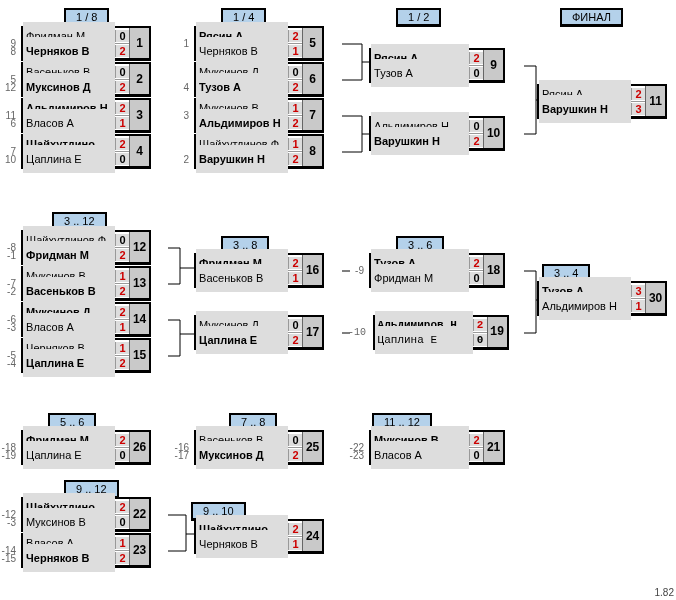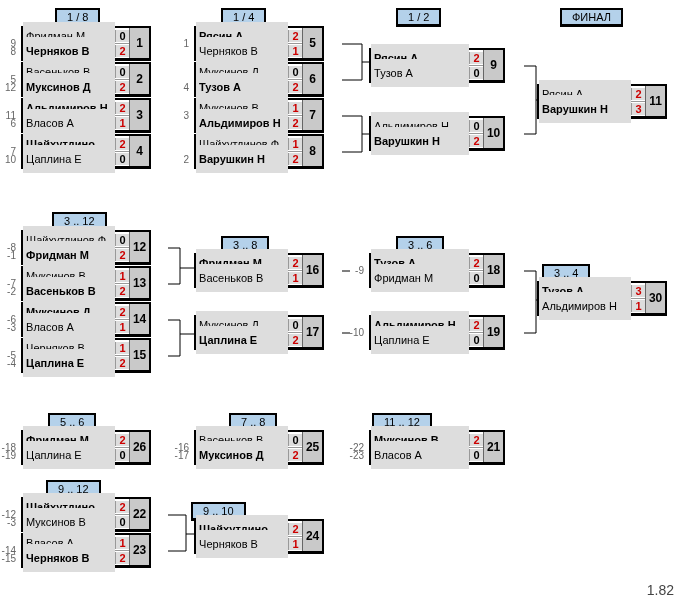--- a/index.html
+++ b/index.html
@@ -11,32 +11,32 @@
     .row + .row { border-top: 1px solid #999; }
     .seed { width: 18px; text-align: right; font-size: 10px; color: #666; display: inline-block; vertical-align: middle; padding-right: 2px; }
     .nm { width: 92px; padding: 8px 3px; background: #ddd; overflow: hidden; white-space: nowrap; font-size: 11px; }
     .nm.winner { font-weight: bold; }
     .sc { width: 14px; text-align: center; background: #ddd; font-weight: bold; font-size: 11px; border-left: 1px solid #999;}
     .sc.red { color: #c00; }
     .sc.blk { color: #000; }
     .mn { width: 20px; background: #c9c9c9; display: flex; align-items: center; justify-content: center; font-weight: bold; font-size: 12px; align-self: stretch; border-left: 1px solid #666;}
     .pairwrap { display: flex; align-items: stretch; }
     .pairleft { display: flex; flex-direction: column; }
-    .ver { position: absolute; right: 2px; bottom: 2px; font-size: 14px; color: #444; }
+    .ver { position: absolute; right: 2px; bottom: 2px; font-size: 10px; color: #444; }
 
     .c3 .nm { width: 98px; }
     .c4 .nm { width: 92px; }
     
     svg.connector { position: absolute; pointer-events: none; z-index: -1;}
   </style>
 </head>
 <body>
 
 <div id="bracket">
-    <div style="position: absolute; left: 7px; top: 3px;"><div class="hdr" style="margin-left:48px">1 / 8</div></div>
+    <div style="position: absolute; left: 16px; top: 3px;"><div class="hdr" style="margin-left:48px">1 / 8</div></div>
     <div style="position: absolute; left: 0px; top: 26px;">
       <div class="match ">
     <span class="seed">9</span>
     <div class="pair"><div class="pairwrap">
       <div class="pairleft">
         <div class="row">
                 <div class="nm ">Фридман М</div>
                 <div class="sc blk">0</div>
               </div>
         <div class="row">
@@ -196,21 +196,21 @@
         <div class="row">
                 <div class="nm ">Цаплина Е</div>
                 <div class="sc blk">0</div>
               </div>
       </div>
       <div class="mn">26</div>
     </div></div>
     <br><span class="seed" style="position:relative;top:-17px">-19</span>
   </div>
     </div>
-    <div style="position: absolute; left: 0px; top: 475px;"><div class="hdr" style="margin-left:46px">9 .. 12</div></div>
+    <div style="position: absolute; left: 0px; top: 475px;"><div class="hdr" style="margin-left:64px">9 .. 12</div></div>
     <div style="position: absolute; left: 0px; top: 497px;">
       <div class="match ">
     <span class="seed">-12</span>
     <div class="pair"><div class="pairwrap">
       <div class="pairleft">
         <div class="row">
                 <div class="nm winner">Шайхутдино...</div>
                 <div class="sc red">2</div>
               </div>
         <div class="row">
@@ -450,21 +450,21 @@
         <div class="row">
                 <div class="nm ">Фридман М</div>
                 <div class="sc blk">0</div>
               </div>
       </div>
       <div class="mn">18</div>
     </div></div>
     <br><span class="seed" style="position:relative;top:-17px"></span>
   </div>
     </div>
-    <div style="position: absolute; left: 348px; top: 315px;">
+    <div style="position: absolute; left: 348px; top: 315px; font-family: Liberation Mono, monospace;">
       <div class="match c3">
     <span class="seed">-10</span>
     <div class="pair"><div class="pairwrap">
       <div class="pairleft">
         <div class="row">
                 <div class="nm winner">Альдимиров Н</div>
                 <div class="sc red">2</div>
               </div>
         <div class="row">
                 <div class="nm ">Цаплина Е</div>

